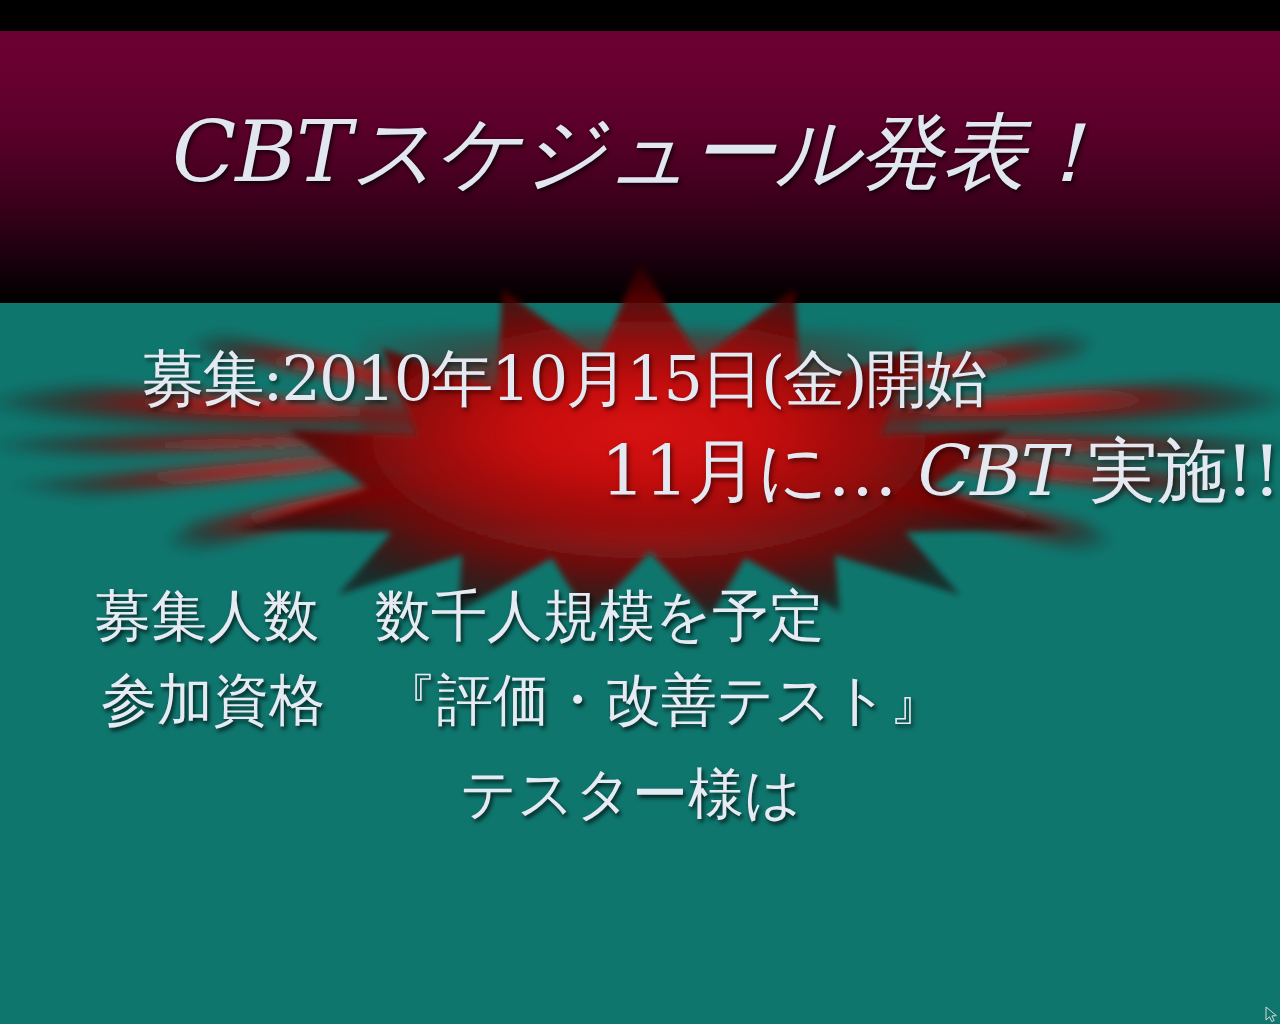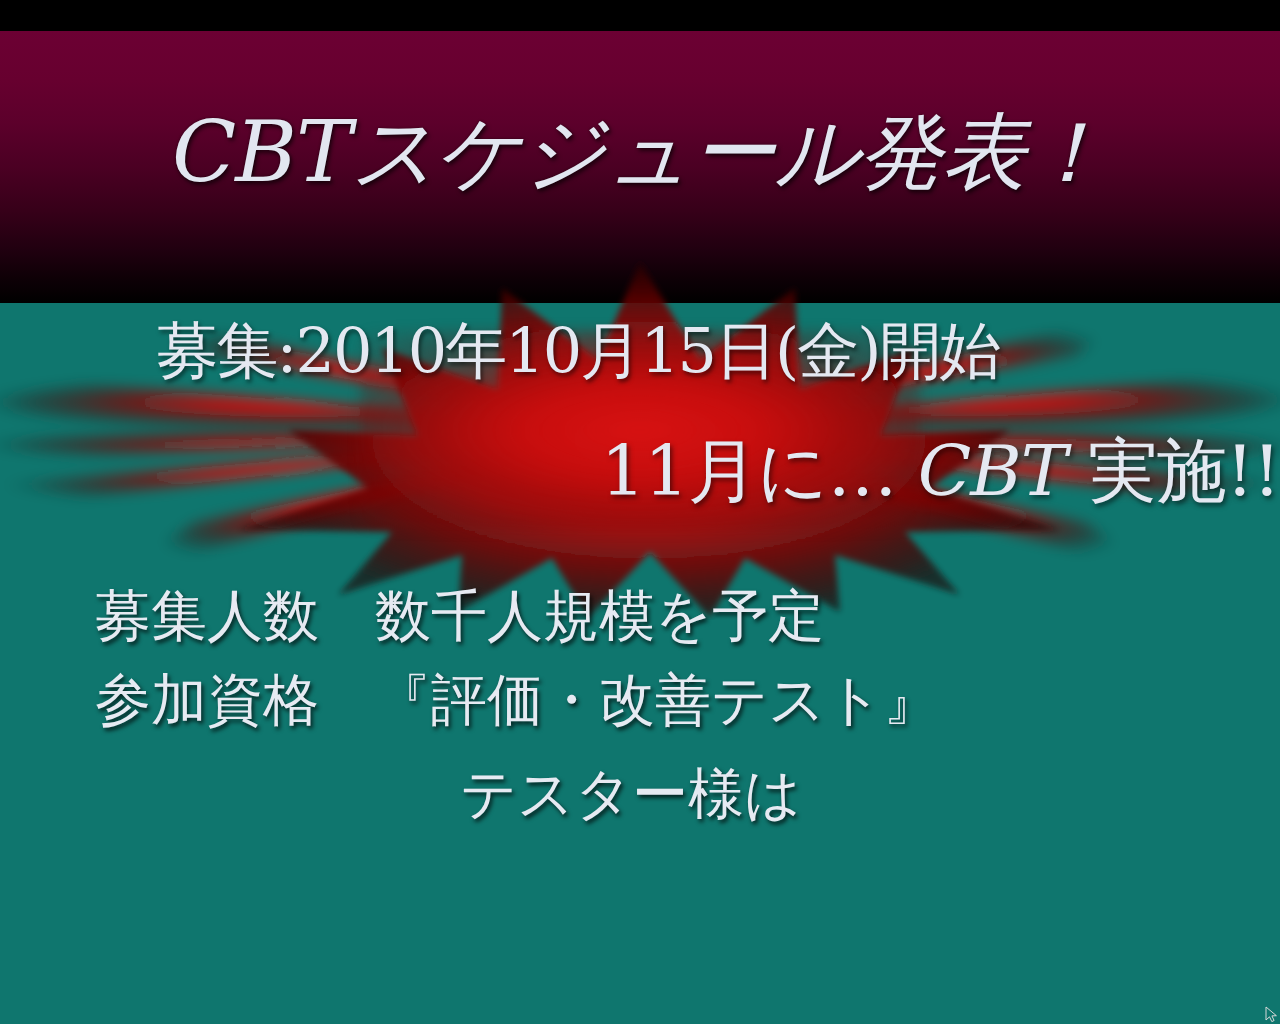--- a/index.html
+++ b/index.html
@@ -25,37 +25,37 @@
       rgba(40,0,0,0) 100%);
     filter:blur(6px);pointer-events:none;}
 
   
   .title{position:absolute;left:0;top:108px;width:1280px;text-align:center;z-index:10;
     font-style:italic;font-size:84px;line-height:1.06;color:#e2e6f0;
     letter-spacing:-1px;
     text-shadow:2px 3px 4px rgba(0,0,0,.62), 0 0 3px rgba(0,0,0,.4);
     white-space:nowrap;}
 
-  .burst-line1{position:absolute;left:0;top:318px;width:1128px;text-align:center;z-index:11;
+  .burst-line1{position:absolute;left:0;top:346px;width:1128px;text-align:center;z-index:11;
     font-size:62px;line-height:1.05;color:#e4e8f1;white-space:nowrap;
     letter-spacing:-2px;
-    text-shadow:2px 3px 4px rgba(0,0,0,.55);margin-left:14px;}
+    text-shadow:2px 3px 4px rgba(0,0,0,.55);}
 
   .burst-line2{position:absolute;left:0;top:435px;width:1280px;text-align:right;z-index:11;
     font-size:70px;line-height:1.05;color:#e4e8f1;white-space:nowrap;
     letter-spacing:-1px;
     text-shadow:2px 3px 5px rgba(0,0,0,.55);}
   .burst-line2 .em{font-style:italic;}
 
   .lower{position:absolute;left:0;top:580px;width:1280px;z-index:10;
     color:#e6eaf2;white-space:nowrap;
     text-shadow:2px 3px 4px rgba(0,0,0,.75);}
   .lrow{font-size:56px;line-height:1.0;}
   .lrow.r1{padding-left:95px;margin-top:8px;}
-  .lrow.r2{padding-left:95px;margin-top:28px;}
+  .lrow.r2{padding-left:95px;margin-top:28px;margin-left:6px;}
   .lrow.r3{padding-left:460px;margin-top:38px;}
   .lrow.r4{padding-left:460px;margin-top:26px;}
 
   
   .cursor-artifact{position:absolute;right:0px;bottom:0px;width:16px;height:18px;z-index:40;}
 </style>
 </head>
 <body>
 
 <div id="stage">

